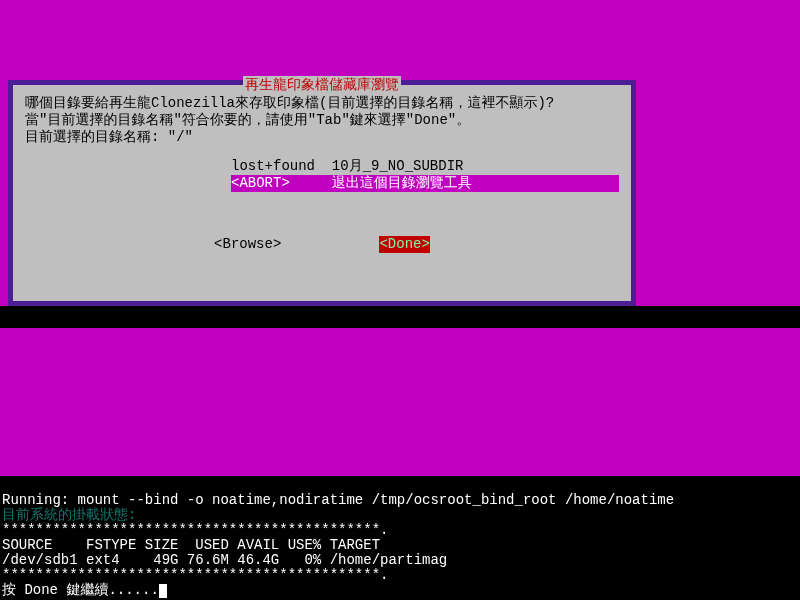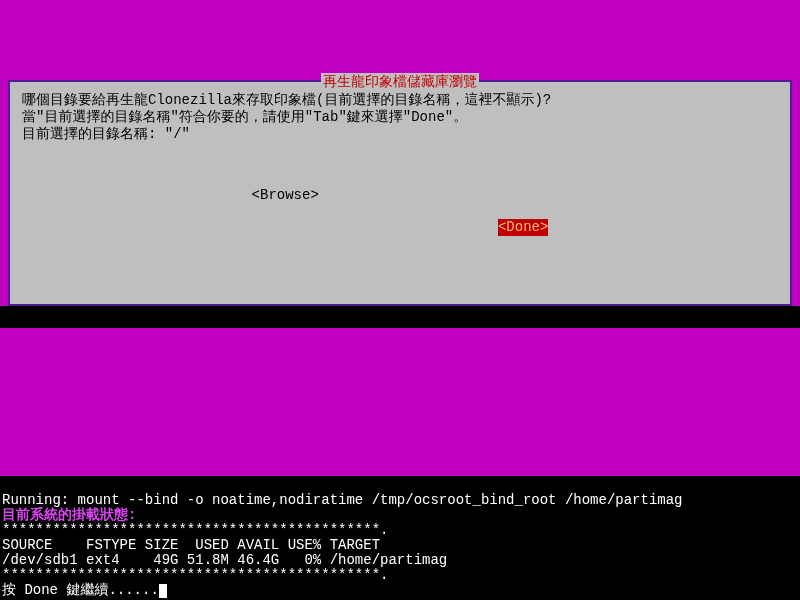--- a/index.html
+++ b/index.html
@@ -9,24 +9,24 @@
     background: #c000c0;
     font-family: "Noto Sans Mono CJK", "Courier New", monospace;
     font-size: 14px;
     overflow: hidden;
     position: relative;
   }
   .dialog {
     position: absolute;
     left: 8px;
     top: 80px;
-    width: 784px;
+    width: 628px;
     height: 226px;
     background: #bfbfbf;
-    border: 2px solid #4c1d95;
+    border: 5px solid #4c1d95;
   }
   .dialog-title {
     position: absolute;
     top: -9px;
     left: 50%;
     transform: translateX(-50%);
     color: #c00000;
     background: #bfbfbf;
     padding: 0 2px;
     white-space: nowrap;
@@ -45,21 +45,21 @@
   .list-row { white-space: pre; }
   .list-row.sel { background: #c000c0; color: #fff; }
   .buttons {
     margin-top: 44px;
     display: flex;
     justify-content: space-around;
     padding: 0 140px;
     text-align: center;
   }
   .btn { color: #000; }
-  .btn.active { background: #c00000; color: #fdba74; margin-top: 32px; }
+  .btn.active { background: #c00000; color: #86efac; }
   .black-bar {
     position: absolute;
     left: 0;
     top: 306px;
     width: 800px;
     height: 22px;
     background: #000;
   }
   .terminal {
     position: absolute;
@@ -67,50 +67,54 @@
     top: 476px;
     width: 800px;
     height: 124px;
     background: #000;
     color: #fff;
     padding: 2px 2px;
     line-height: 15px;
     font-size: 14px;
     white-space: pre;
   }
-  .term-yellow { color: #d946ef; font-weight: bold; }
+  .term-yellow { color: #0f766e; }
   .cursor {
     display: inline-block;
     width: 8px;
     height: 14px;
     background: #fff;
     vertical-align: text-bottom;
   }
 </style>
 </head>
 <body>
 
 <div class="dialog">
   <div class="dialog-title">再生龍印象檔儲藏庫瀏覽</div>
   <div class="dialog-body">
     <div class="info-line">哪個目錄要給再生龍Clonezilla來存取印象檔(目前選擇的目錄名稱，這裡不顯示)?</div>
     <div class="info-line">當"目前選擇的目錄名稱"符合你要的，請使用"Tab"鍵來選擇"Done"。</div>
     <div class="info-line">目前選擇的目錄名稱: "/"</div>
 
+    <div class="list-area">
+      <div class="list-row"><span>lost+found</span>  <span>10月_9_NO_SUBDIR</span></div>
+      <div class="list-row sel"><span>&lt;ABORT&gt;   </span>  <span>退出這個目錄瀏覽工具</span></div>
+    </div>
 
     <div class="buttons">
       <span class="btn">&lt;Browse&gt;</span>
       <span class="btn active">&lt;Done&gt;</span>
     </div>
   </div>
 </div>
 
 <div class="black-bar"></div>
 
 <div class="terminal">
-<span>Running: mount --bind -o noatime,nodiratime /tmp/ocsroot_bind_root /home/partimag</span>
+<span>Running: mount --bind -o noatime,nodiratime /tmp/ocsroot_bind_root /home/noatime</span>
 <span class="term-yellow">目前系統的掛載狀態:</span>
 <span>*********************************************.</span>
 <span>SOURCE    FSTYPE SIZE  USED AVAIL USE% TARGET</span>
-<span>/dev/sdb1 ext4    49G 51.8M 46.4G   0% /home/partimag</span>
+<span>/dev/sdb1 ext4    49G 76.6M 46.4G   0% /home/partimag</span>
 <span>*********************************************.</span>
 <span>按 Done 鍵繼續......</span><span class="cursor"></span>
 </div>
 
 </body></html>

